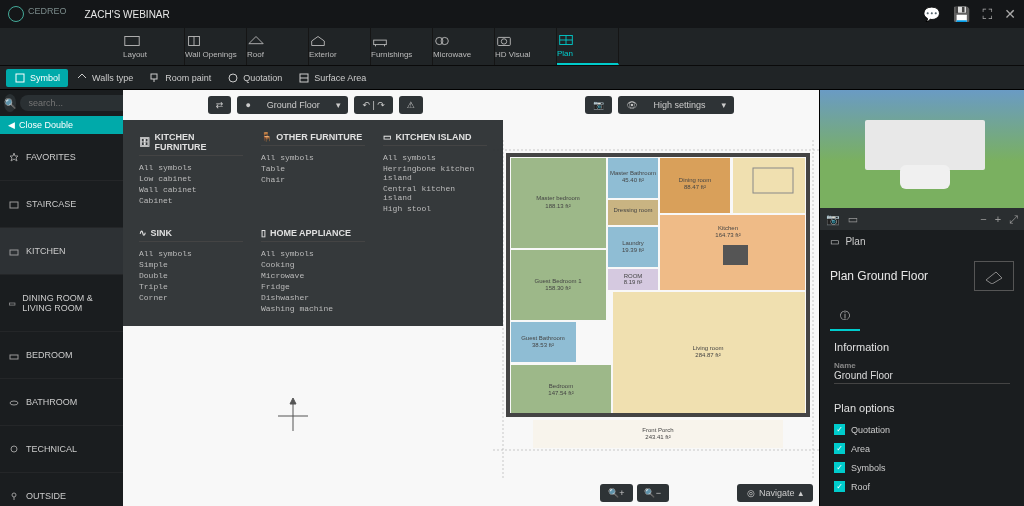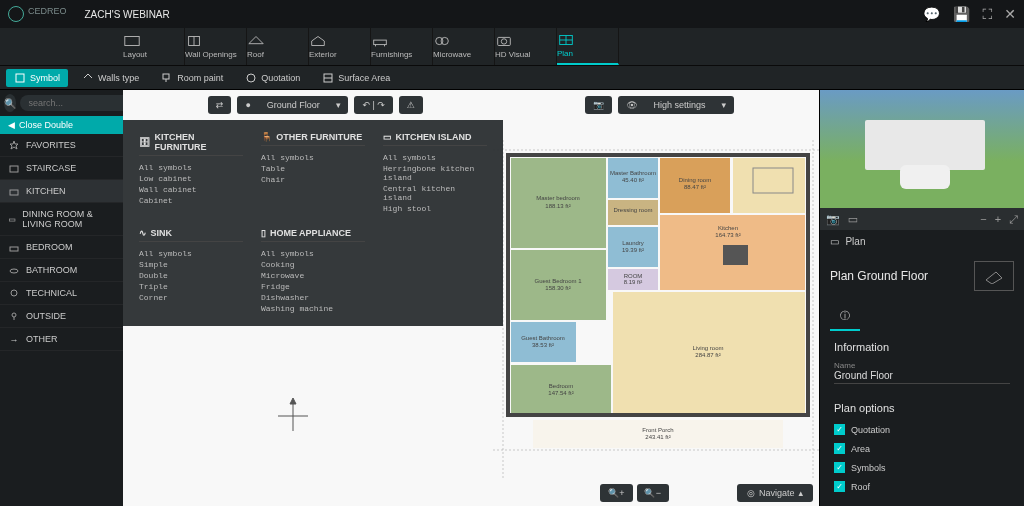--- a/index.html
+++ b/index.html
@@ -8,31 +8,31 @@
 .logo { display:flex; gap:4px; color:#7a8a8a; font-size:9px; }
 .logo-icon { width:16px; height:16px; border:1px solid #4a9; border-radius:50%; position:relative; }
 .project-title { font-size:10px; color:#e8e8e8; margin-left:10px; }
 .top-right { margin-left:auto; display:flex; gap:12px; }
 .top-right span { color:#aaa; cursor:pointer; font-size:14px; }
 .maintabs { height:38px; background:#202426; display:flex; border-bottom:1px solid #0a0a0a; }
 .maintab { width:62px; display:flex; flex-direction:column; align-items:flex-start; justify-content:center; gap:2px; font-size:8px; color:#bbb; border-right:1px solid #151515; cursor:pointer; }
 .maintab.active { border-bottom:2px solid #0cc; color:#0cc; }
 .maintab svg { width:18px; height:14px; fill:none; stroke:#bbb; stroke-width:1; }
 .maintab.active svg { stroke:#0cc; }
-.subtabs { height:24px; background:#202426; display:flex; align-items:center; padding:0 6px; gap:6px; border-bottom:1px solid #000; }
+.subtabs { height:24px; background:#202426; display:flex; align-items:center; padding:0 6px; border-bottom:1px solid #000; }
 .subtab { display:flex; align-items:center; gap:4px; padding:3px 8px; font-size:9px; color:#ccc; border-radius:2px; cursor:pointer; }
 .subtab.active { background:#0aa; color:#fff; }
 .subtab svg { width:12px; height:12px; fill:none; stroke:currentColor; }
 .main { display:flex; height:416px; }
 .sidebar { width:123px; background:#1a1d1f; display:flex; flex-direction:column; }
 .search-row { padding:4px; display:flex; gap:4px; align-items:center; }
 .search-circle { width:18px; height:18px; border-radius:50%; background:#2a3033; display:flex; align-items:center; justify-content:center; }
 .search-input { flex:1; background:#2a3033; border:none; border-radius:10px; padding:3px 8px; color:#aaa; font-size:9px; }
 .close-cat { background:#0aa; color:#fff; padding:4px 8px; font-size:9px; display:flex; align-items:center; gap:4px; cursor:pointer; }
-.cat-item { padding:6px 8px; font-size:9px; color:#ccc; display:flex; align-items:center; gap:6px; border-bottom:1px solid #242628; cursor:pointer; }
+.cat-item { padding:18px 8px; font-size:9px; color:#ccc; display:flex; align-items:center; gap:6px; border-bottom:1px solid #242628; cursor:pointer; }
 .cat-item.active { background:#2d3134; }
 .cat-item svg { width:12px; height:10px; fill:none; stroke:#999; }
 .canvas-area { flex:1; position:relative; background:#f8f8f8; overflow:hidden; }
 .canvas-toolbar { position:absolute; top:6px; left:0; right:0; display:flex; gap:6px; justify-content:center; z-index:20; }
 .tb-btn { background:#2e3336; color:#ccc; border-radius:3px; padding:4px 8px; font-size:9px; display:flex; align-items:center; gap:4px; cursor:pointer; }
 .tb-drop { background:#2e3336; color:#ccc; border-radius:3px; padding:4px 8px; font-size:9px; display:flex; align-items:center; gap:16px; cursor:pointer; }
 .mega-panel { position:absolute; top:30px; left:0; width:380px; background:rgba(42,46,48,0.95); padding:12px 16px; display:grid; grid-template-columns:1fr 1fr 1fr; gap:14px 18px; z-index:15; }
 .mega-col h4 { font-size:9px; color:#e0e0e0; margin-bottom:6px; display:flex; align-items:center; gap:4px; border-bottom:1px solid #444; padding-bottom:3px; }
 .mega-col ul { list-style:none; }
 .mega-col li { font-size:8px; color:#bbb; padding:1px 0; cursor:pointer;font-family:Liberation Mono, monospace; }
@@ -44,21 +44,21 @@
 .house3d { position:absolute; left:45px; top:30px; width:120px; height:50px; background:#e8e8e8; border-radius:2px; }
 .car3d { position:absolute; left:80px; top:75px; width:50px; height:24px; background:#f0f0f0; border-radius:6px; }
 .preview-tools { height:22px; background:#2a2e30; display:flex; align-items:center; padding:0 6px; gap:8px; font-size:11px; color:#999; }
 .plan-header { padding:6px 10px; display:flex; align-items:center; gap:6px; font-size:10px; color:#ccc; }
 .plan-title-row { padding:8px 10px 12px; display:flex; justify-content:space-between; align-items:center; }
 .plan-title { font-size:12px; color:#e8e8e8; }
 .plan-thumb { width:40px; height:30px; border:1px solid #555; display:flex; align-items:center; justify-content:center; }
 .info-tab { padding:6px 10px; border-bottom:2px solid #0cc; width:30px; margin-left:10px; }
 .section-title { font-size:11px; color:#e0e0e0; padding:10px 14px 6px; }
 .info-field { padding:2px 14px 8px; }
-.info-label { font-size:8px; color:#888; }
+.info-label { font-size:8px; color:#888;font-weight:bold; }
 .info-value { font-size:10px; color:#ddd; border-bottom:1px solid #444; padding-bottom:2px; }
 .opt-row { padding:4px 14px; display:flex; align-items:center; gap:6px; font-size:9px; color:#ccc; }
 .chk { width:11px; height:11px; background:#0cc; display:inline-flex; align-items:center; justify-content:center; color:#fff; font-size:8px; }
 .compass { position:absolute; bottom:70px; left:150px; width:40px; height:40px; }
 .nav-btn { position:absolute; bottom:4px; right:6px; background:#2e3336; padding:4px 10px; border-radius:3px; font-size:9px; color:#ccc; display:flex; gap:4px; align-items:center; cursor:pointer; }
 </style>
 </head>
 <body>
 
 <div class="topbar">

